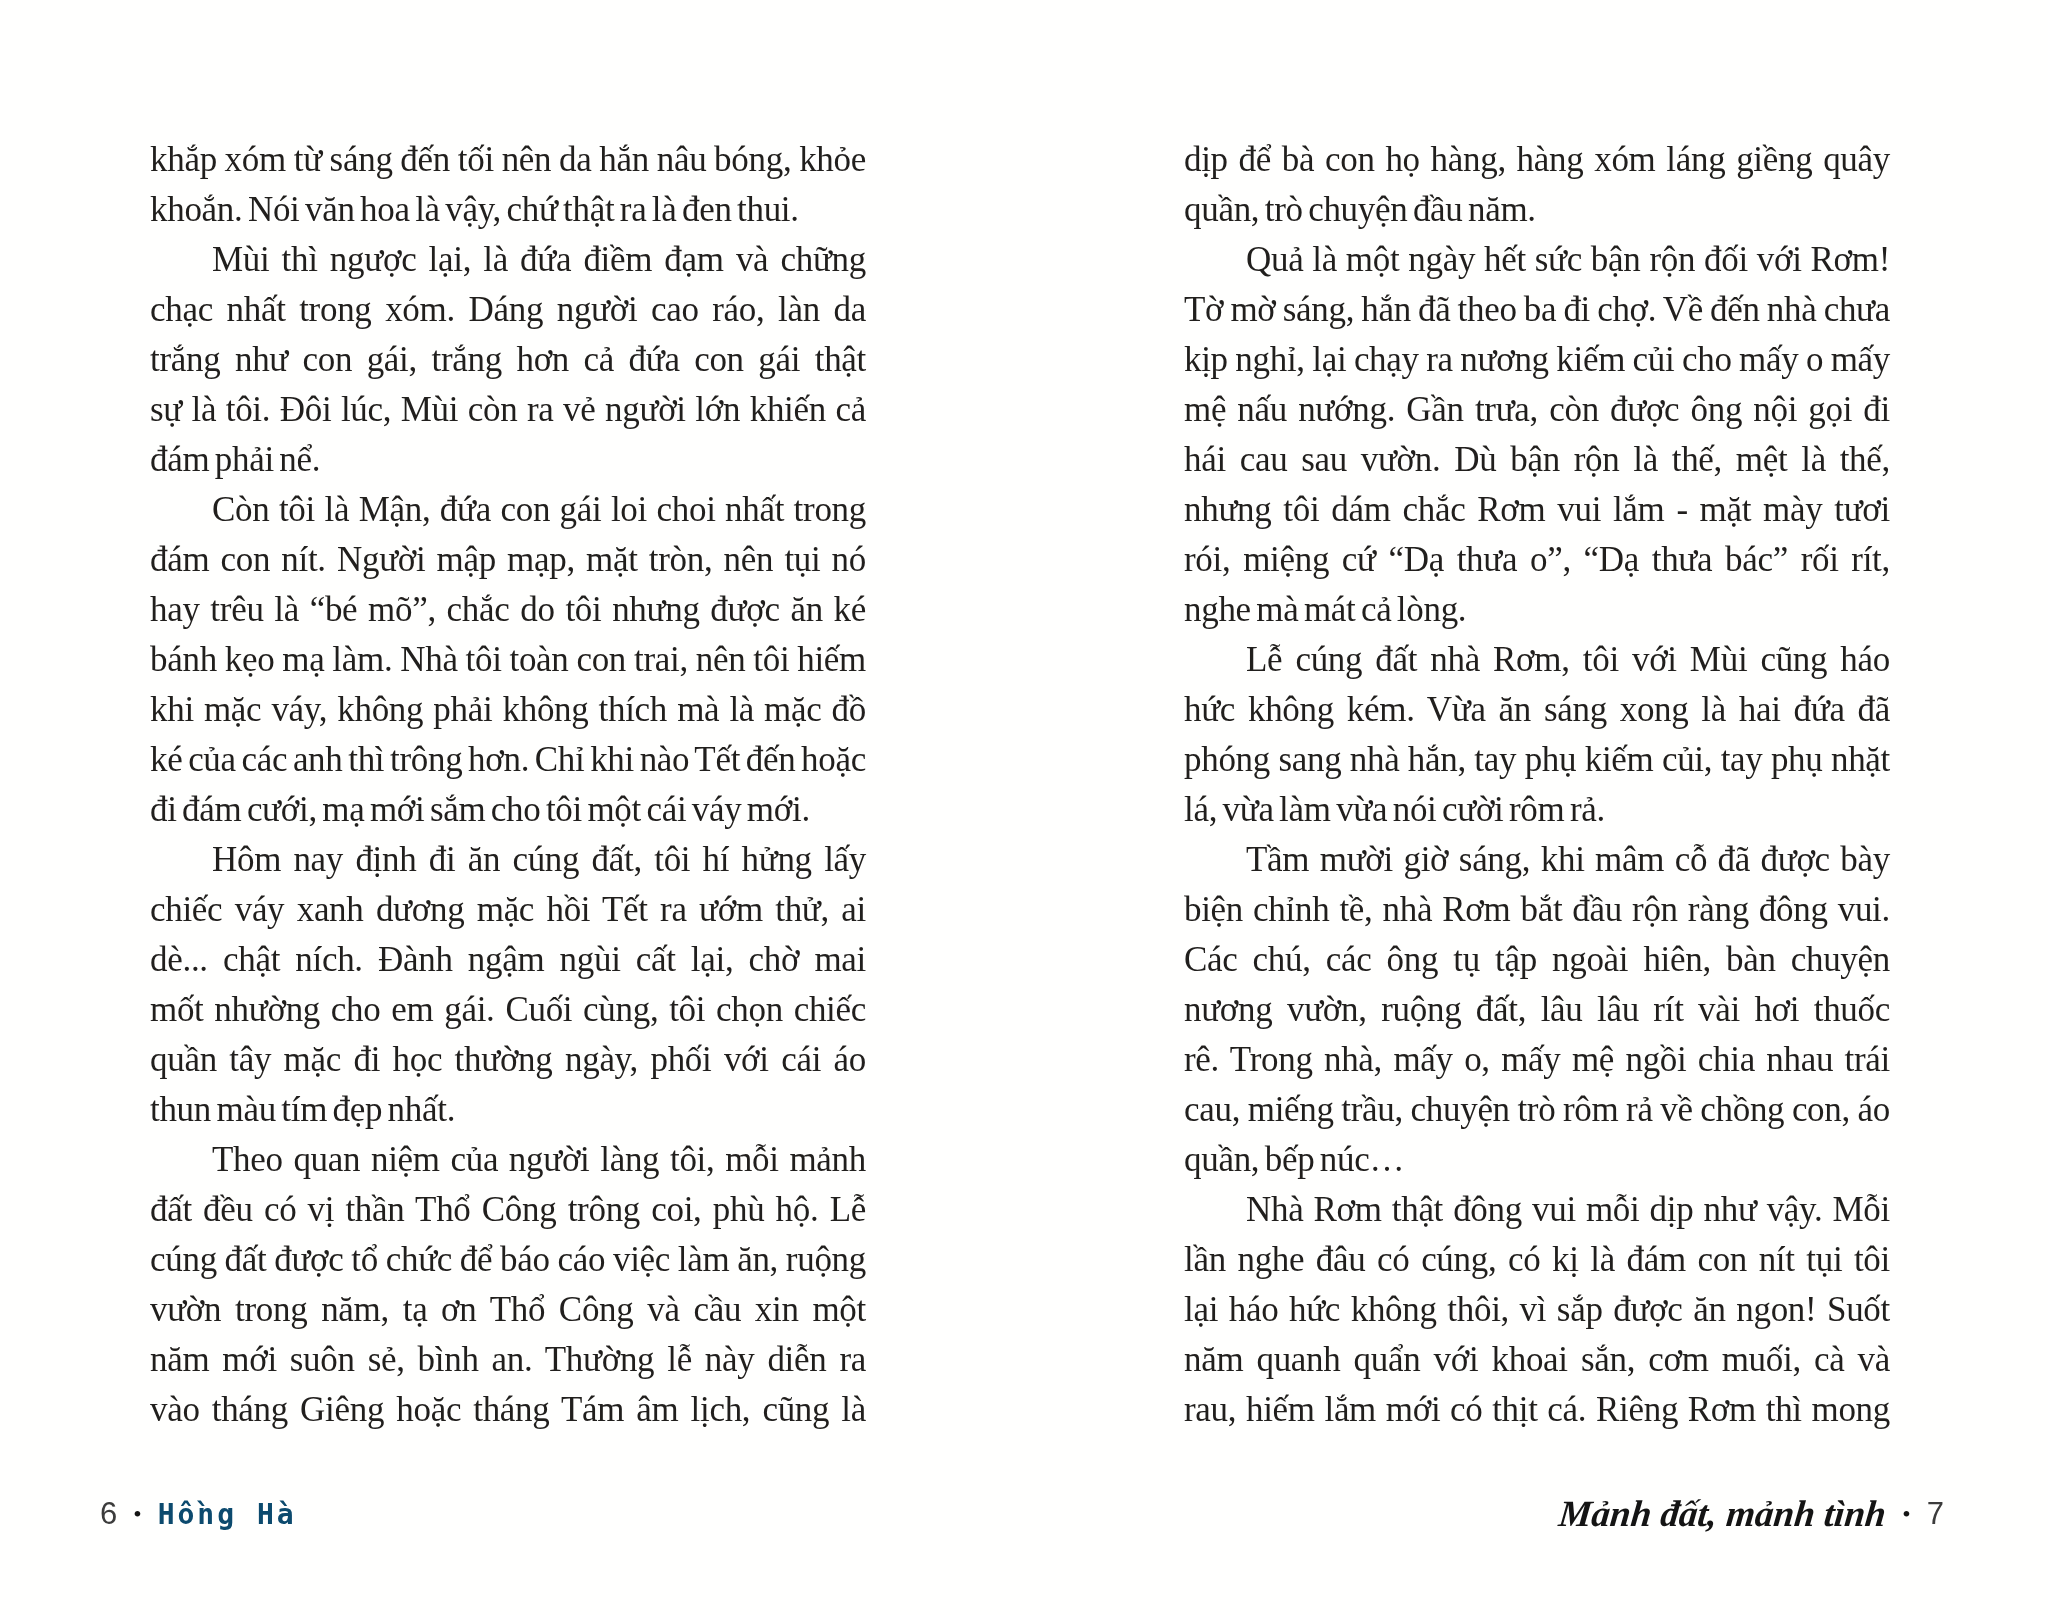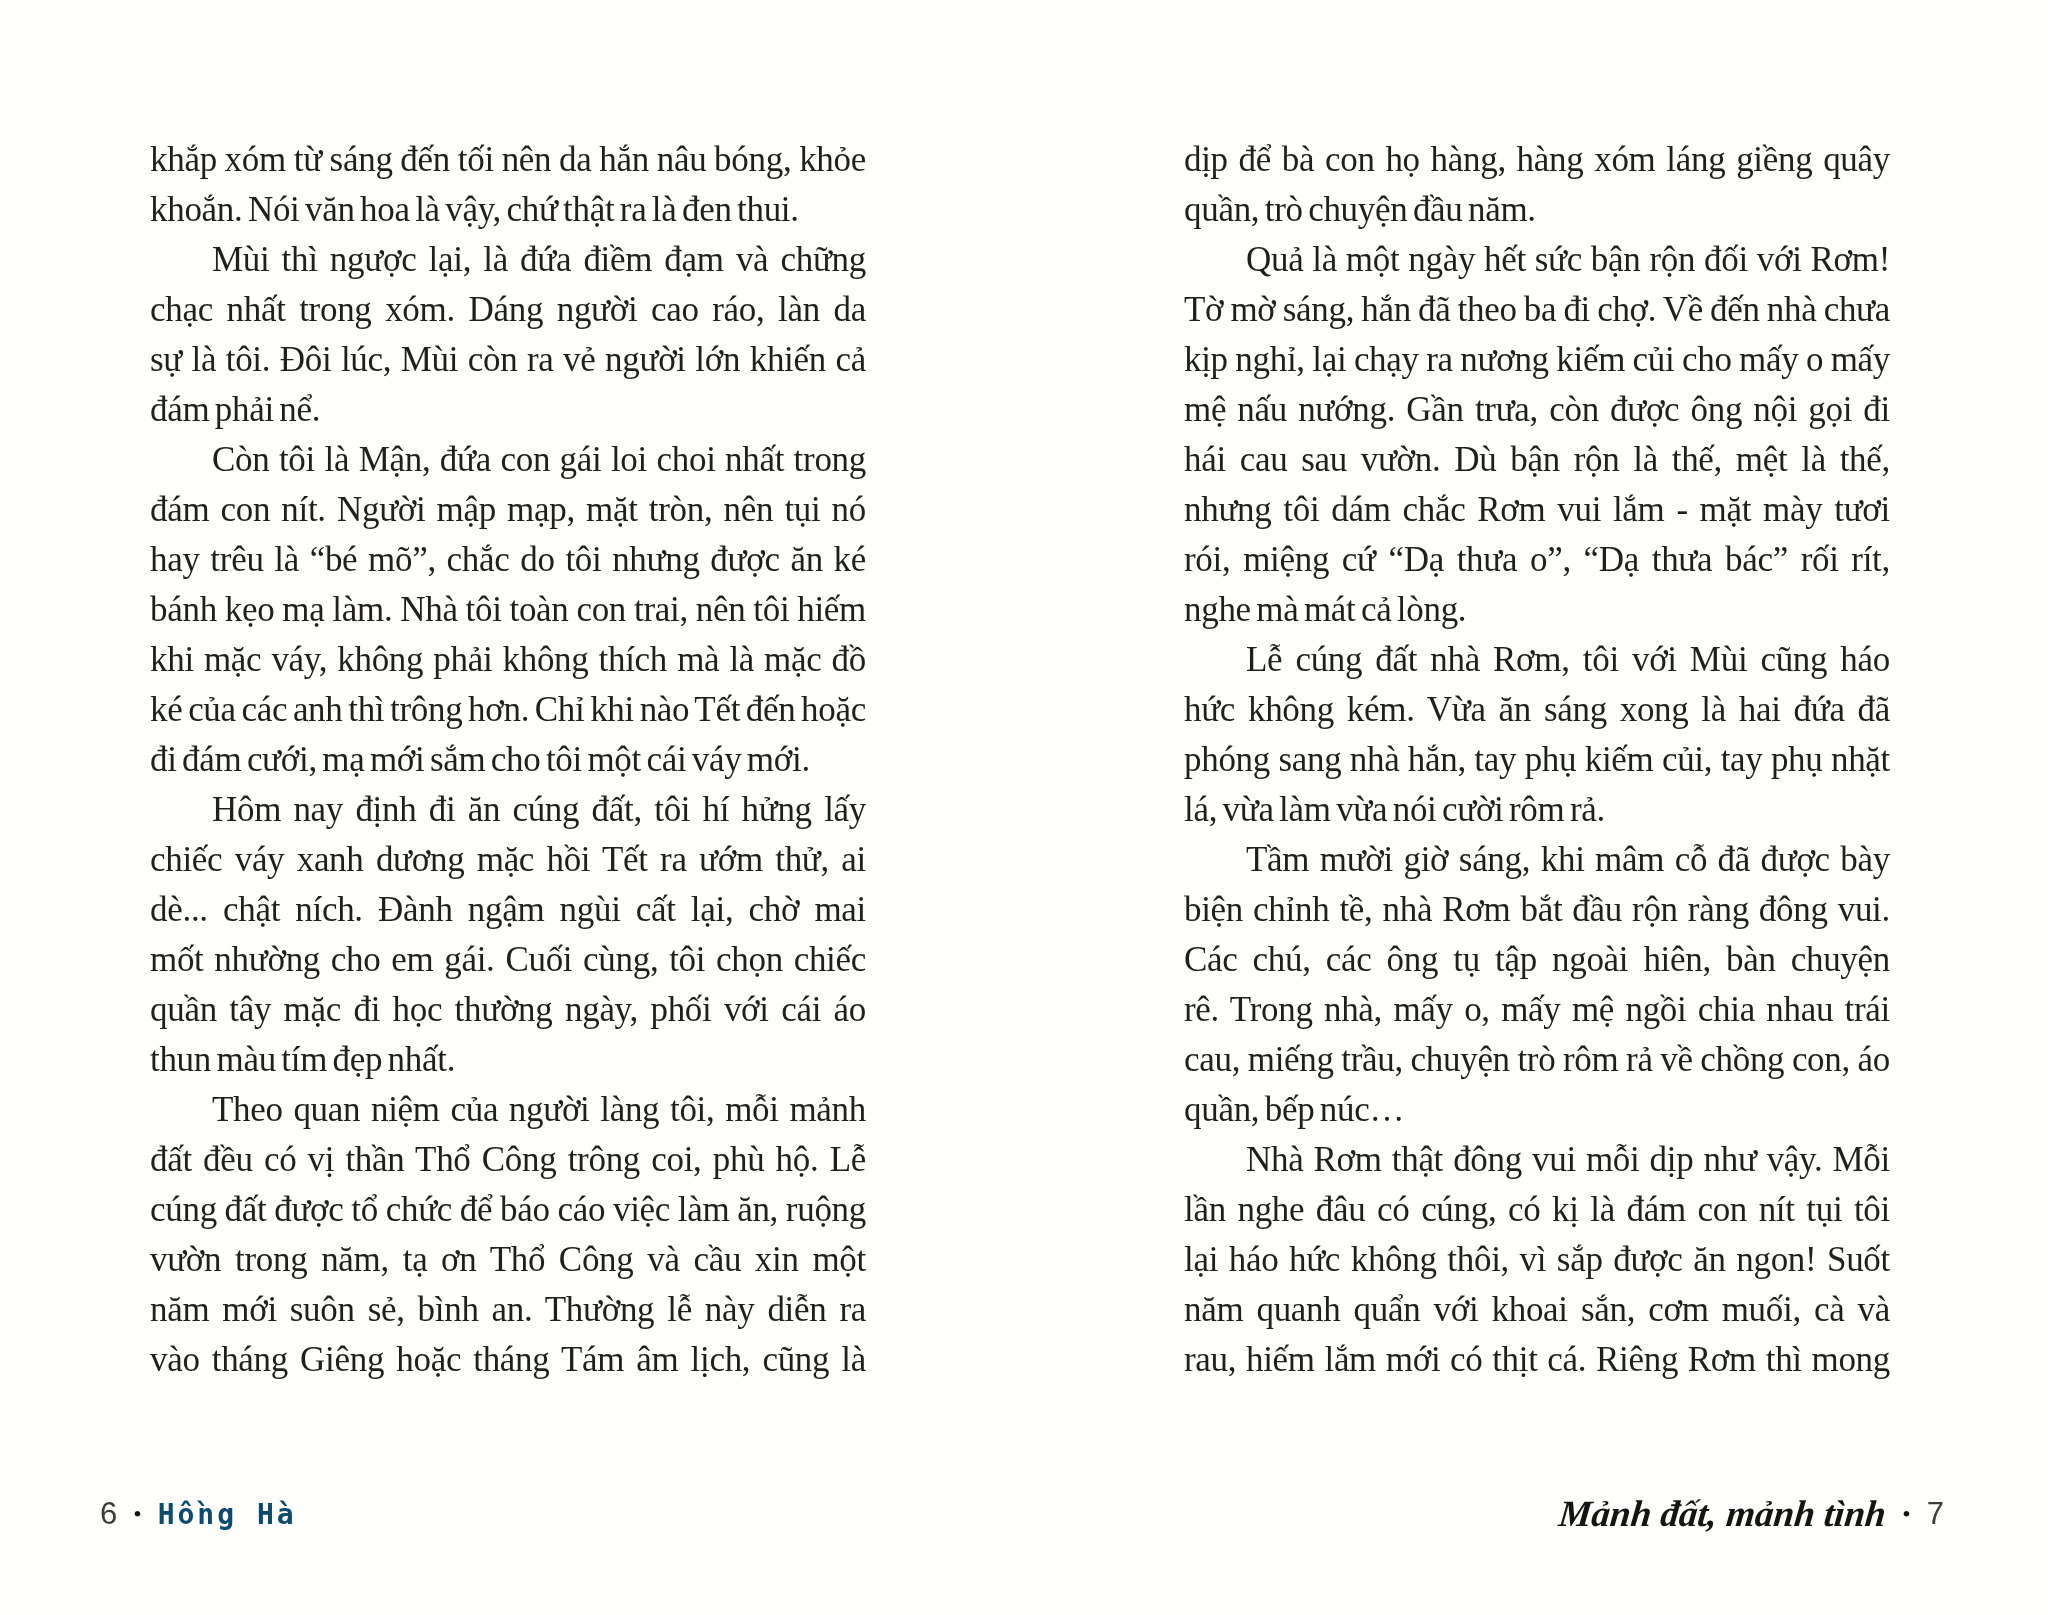--- a/index.html
+++ b/index.html
@@ -77,20 +77,21 @@
   }
 </style>
 </head>
 <body>
 
 <div class="page-col" id="left-col">
     <div class="line">khắp xóm từ sáng đến tối nên da hắn nâu bóng, khỏe</div>
     <div class="line para-end">khoắn. Nói văn hoa là vậy, chứ thật ra là đen thui.</div>
     <div class="line indent">Mùi thì ngược lại, là đứa điềm đạm và chững</div>
     <div class="line">chạc nhất trong xóm. Dáng người cao ráo, làn da</div>
+    <div class="line">trắng như con gái, trắng hơn cả đứa con gái thật</div>
     <div class="line">sự là tôi. Đôi lúc, Mùi còn ra vẻ người lớn khiến cả</div>
     <div class="line para-end">đám phải nể.</div>
     <div class="line indent">Còn tôi là Mận, đứa con gái loi choi nhất trong</div>
     <div class="line">đám con nít. Người mập mạp, mặt tròn, nên tụi nó</div>
     <div class="line">hay trêu là “bé mõ”, chắc do tôi nhưng được ăn ké</div>
     <div class="line">bánh kẹo mạ làm. Nhà tôi toàn con trai, nên tôi hiếm</div>
     <div class="line">khi mặc váy, không phải không thích mà là mặc đồ</div>
     <div class="line">ké của các anh thì trông hơn. Chỉ khi nào Tết đến hoặc</div>
     <div class="line para-end">đi đám cưới, mạ mới sắm cho tôi một cái váy mới.</div>
     <div class="line indent">Hôm nay định đi ăn cúng đất, tôi hí hửng lấy</div>
@@ -118,20 +119,21 @@
     <div class="line">nhưng tôi dám chắc Rơm vui lắm - mặt mày tươi</div>
     <div class="line">rói, miệng cứ “Dạ thưa o”, “Dạ thưa bác” rối rít,</div>
     <div class="line para-end">nghe mà mát cả lòng.</div>
     <div class="line indent">Lễ cúng đất nhà Rơm, tôi với Mùi cũng háo</div>
     <div class="line">hức không kém. Vừa ăn sáng xong là hai đứa đã</div>
     <div class="line">phóng sang nhà hắn, tay phụ kiếm củi, tay phụ nhặt</div>
     <div class="line para-end">lá, vừa làm vừa nói cười rôm rả.</div>
     <div class="line indent">Tầm mười giờ sáng, khi mâm cỗ đã được bày</div>
     <div class="line">biện chỉnh tề, nhà Rơm bắt đầu rộn ràng đông vui.</div>
     <div class="line">Các chú, các ông tụ tập ngoài hiên, bàn chuyện</div>
+    <div class="line">nương vườn, ruộng đất, lâu lâu rít vài hơi thuốc</div>
     <div class="line">rê. Trong nhà, mấy o, mấy mệ ngồi chia nhau trái</div>
     <div class="line">cau, miếng trầu, chuyện trò rôm rả về chồng con, áo</div>
     <div class="line para-end">quần, bếp núc…</div>
     <div class="line indent">Nhà Rơm thật đông vui mỗi dịp như vậy. Mỗi</div>
     <div class="line">lần nghe đâu có cúng, có kị là đám con nít tụi tôi</div>
     <div class="line">lại háo hức không thôi, vì sắp được ăn ngon! Suốt</div>
     <div class="line">năm quanh quẩn với khoai sắn, cơm muối, cà và</div>
     <div class="line">rau, hiếm lắm mới có thịt cá. Riêng Rơm thì mong</div>
   </div>
 

